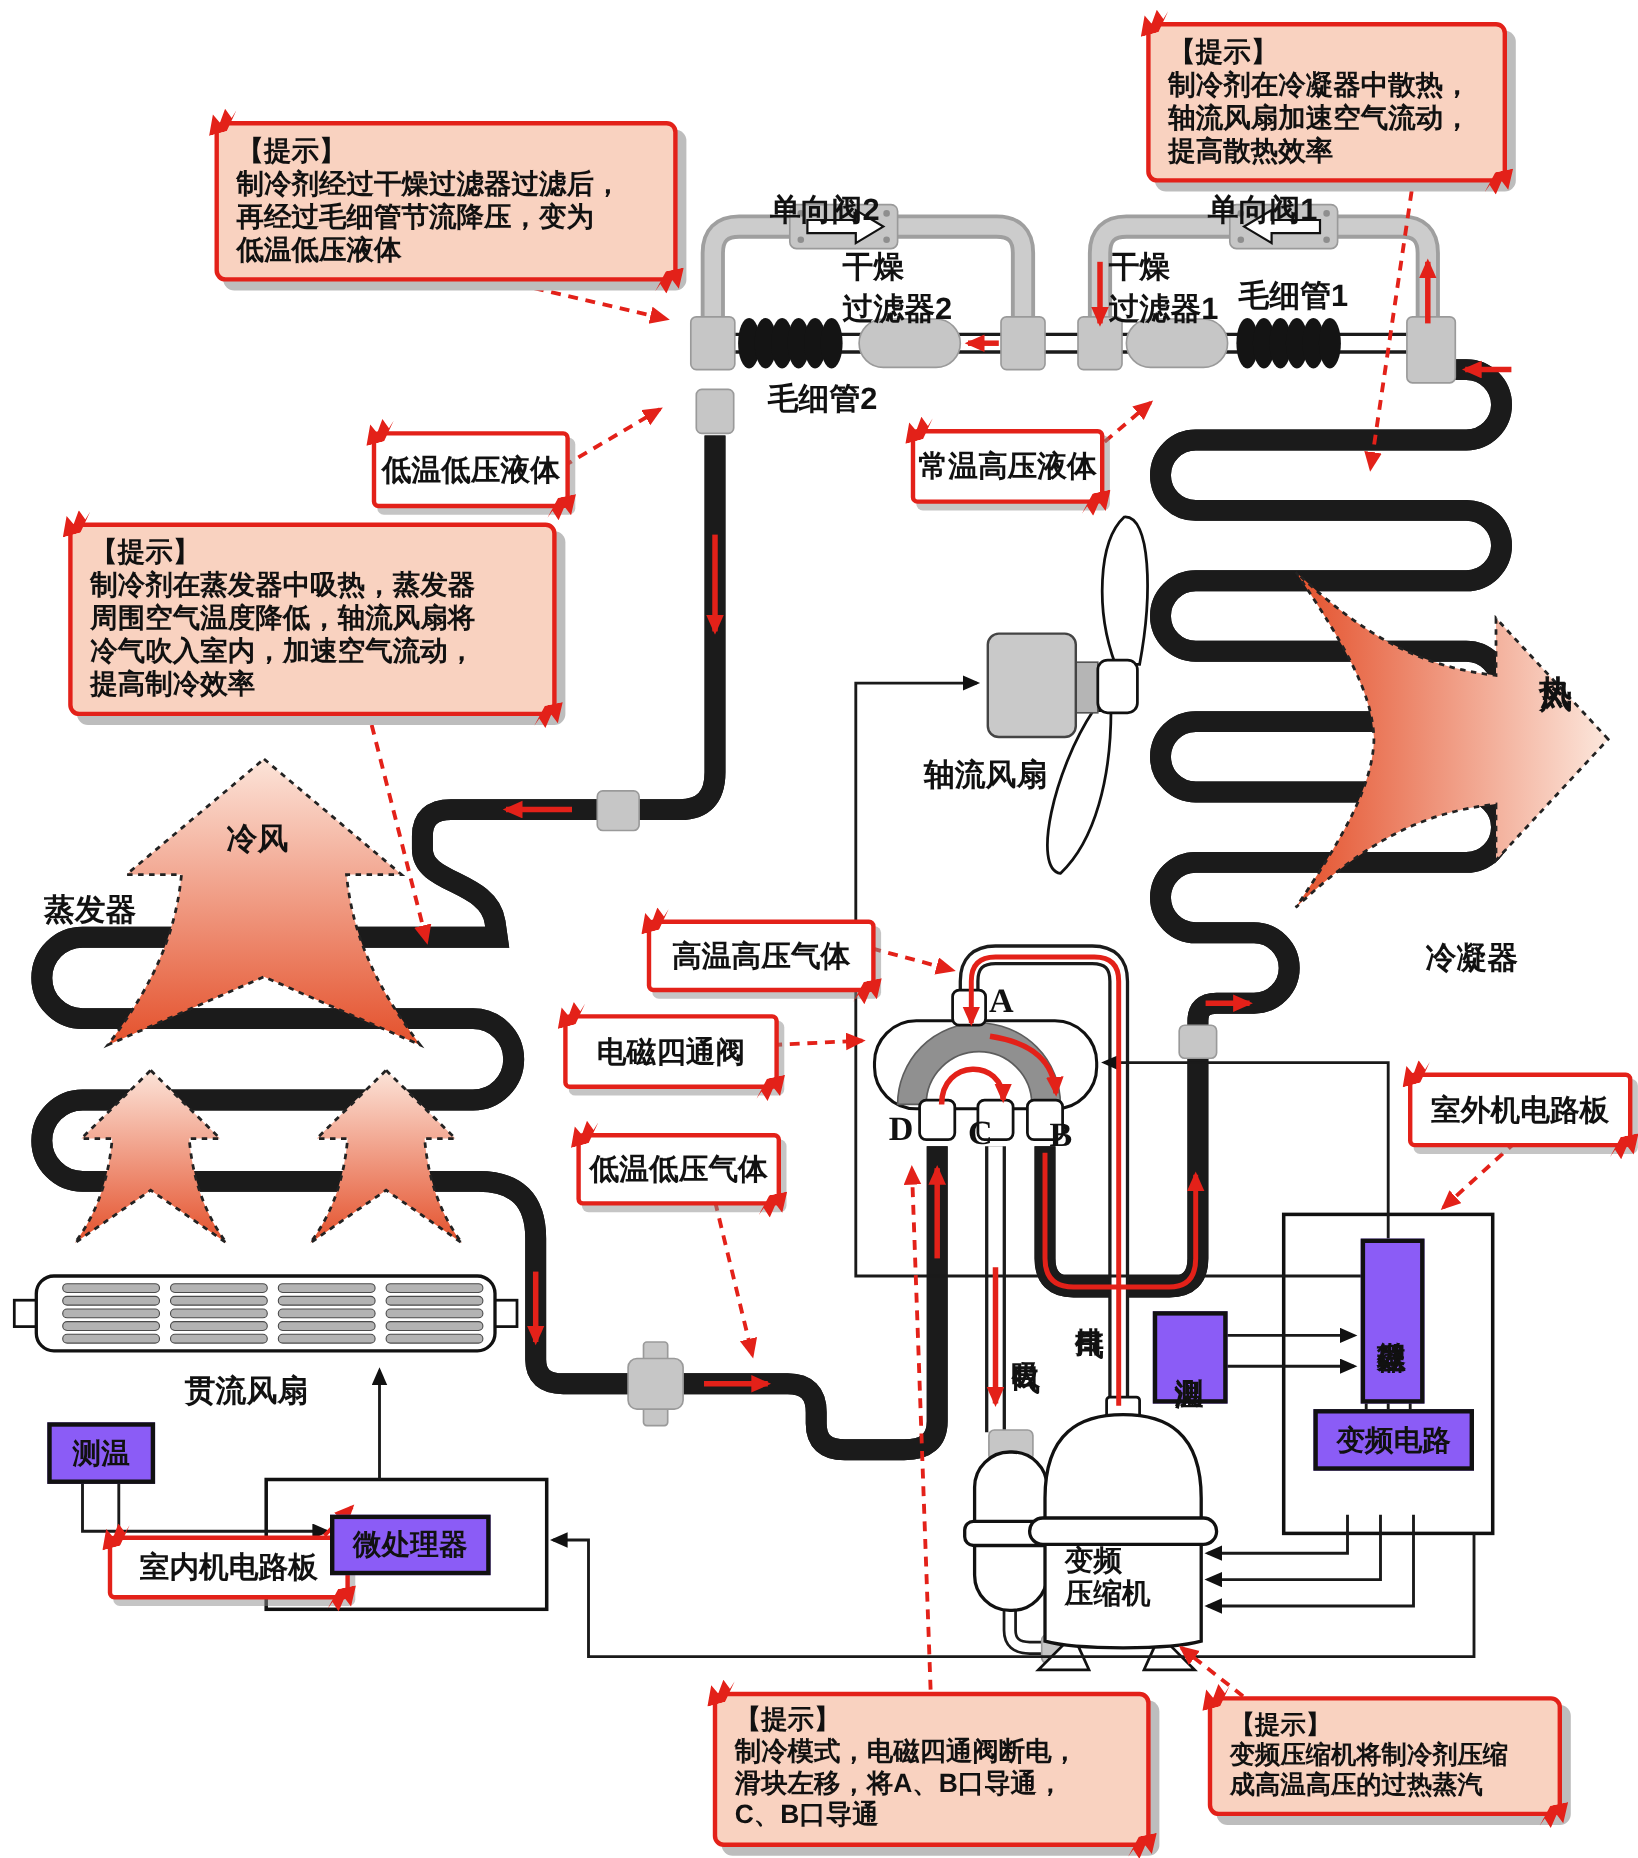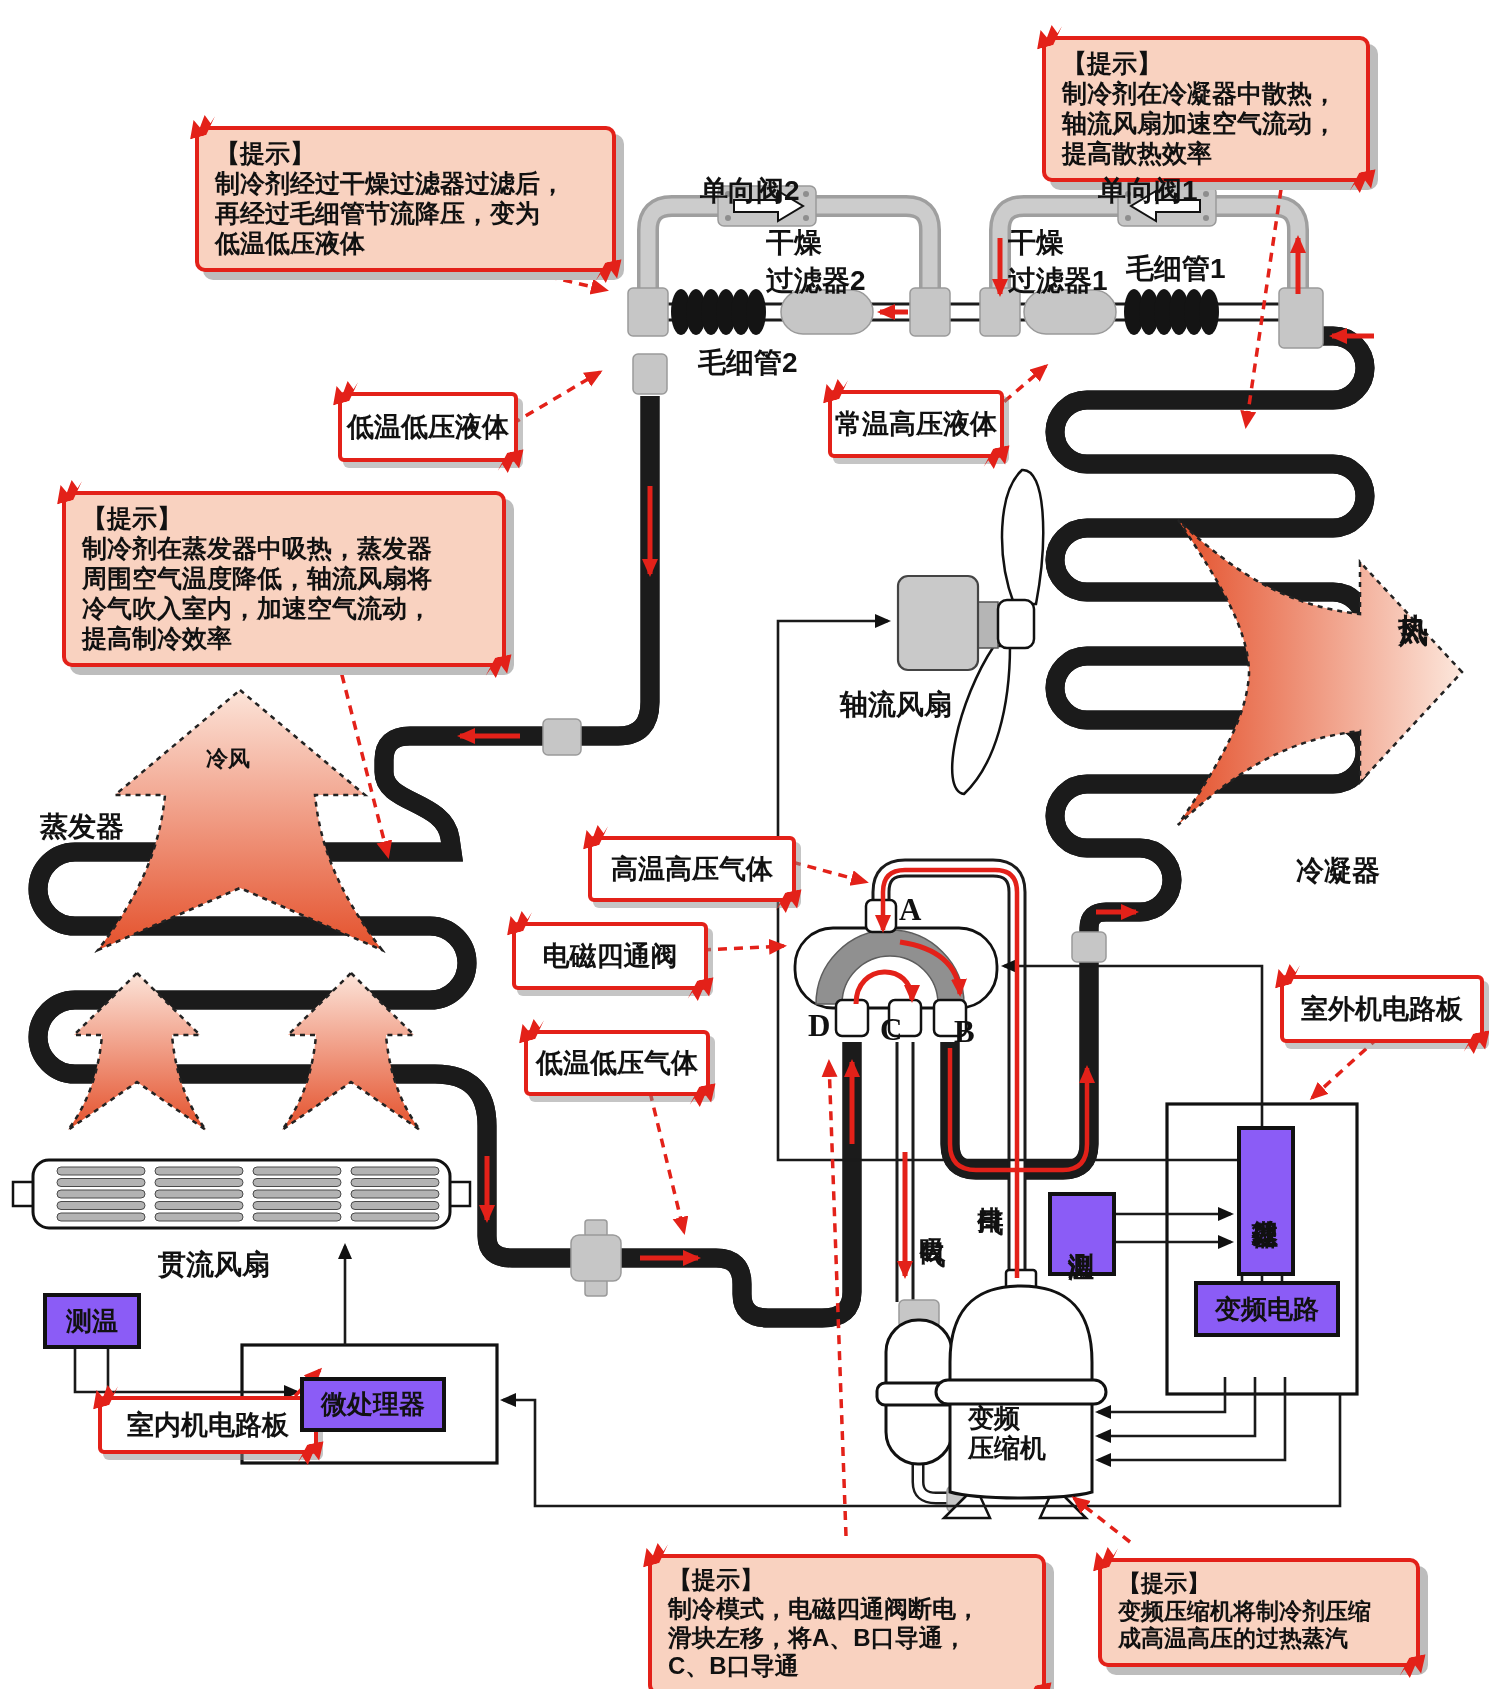--- a/index.html
+++ b/index.html
@@ -2,21 +2,21 @@
 <html><head>
 <meta charset="utf-8">
 <style>
   html,body{margin:0;padding:0;background:#fff;}
   #stage{position:relative;width:1489px;height:1689px;background:#fff;overflow:hidden;
          font-family:"Liberation Sans","DejaVu Sans",sans-serif;color:#111;}
   #draw{position:absolute;left:0;top:0;z-index:1;}
   .abs{position:absolute;z-index:3;}
   .tip{background:#f9d2c0;border:4px solid #e32119;border-radius:10px;
        box-shadow:8px 8px 0 #bdbdbd;padding:8px 12px 10px 16px;
-       font-weight:bold;font-size:25px;line-height:1.2;white-space:nowrap;margin-top:16px;}
+       font-weight:bold;font-size:25px;line-height:1.2;white-space:nowrap;}
   .wbox{background:#fff;border:4px solid #e32119;border-radius:6px;
         box-shadow:5px 6px 0 rgba(140,140,140,.5);display:flex;align-items:center;justify-content:center;
         font-weight:bold;font-size:27px;white-space:nowrap;}
   .plbl{font-weight:bold;font-size:28px;white-space:nowrap;}
   .c{text-align:left;}
   .vtext{writing-mode:vertical-rl;font-weight:bold;font-size:26px;letter-spacing:3px;}
   .bbox{border:4px solid #111;background:#8b5cf6;display:flex;align-items:center;justify-content:center;
         font-weight:bold;font-size:26px;}
   .letter{font-family:"Liberation Serif","DejaVu Serif",serif;font-weight:bold;font-size:31px;}
   .zz{position:absolute;width:30px;height:20px;background:#e32119;
@@ -315,25 +315,25 @@
   <div>干燥</div>
       <div>过滤器2</div>
 </div>
 <div class="abs plbl c" style="left:1008px;top:224px;width:125px;">
   <div>干燥</div>
       <div>过滤器1</div>
 </div>
 <div class="abs plbl c" style="left:1126px;top:250px;width:124px;">毛细管1</div>
 <div class="abs plbl c" style="left:698px;top:344px;width:124px;">毛细管2</div>
 <div class="abs plbl" style="left:16px;top:808px;margin-left:24px;">蒸发器</div>
-<div class="abs plbl" style="left:206px;top:744px;font-size:22px;">冷风</div>
+<div class="abs plbl" style="left:206px;top:744px;font-size:28px;">冷风</div>
 <div class="abs plbl c" style="left:840px;top:686px;width:140px;">轴流风扇</div>
 <div class="abs plbl vtext" style="left:1392px;top:590px;font-size:30px;letter-spacing:6px;">热风</div>
 <div class="abs plbl" style="left:1296px;top:852px;">冷凝器</div>
-<div class="abs plbl c" style="left:158px;top:1246px;width:140px;">贯流风扇</div>
+<div class="abs plbl c" style="left:168px;top:1246px;width:140px;">贯流风扇</div>
 <div class="abs plbl vtext" style="left:916px;top:1218px;">吸气口</div>
 <div class="abs plbl vtext" style="left:974px;top:1186px;">排气口</div>
 <div class="abs plbl c" style="left:968px;top:1404px;width:108px;font-size:26px;line-height:1.15;z-index:5;">
   <div>变频</div>
       <div>压缩机</div>
 </div>
 <div class="abs letter" style="left:899px;top:892px;">A</div>
 <div class="abs letter" style="left:808px;top:1008px;">D</div>
 <div class="abs letter" style="left:880px;top:1012px;">C</div>
 <div class="abs letter" style="left:954px;top:1014px;">B</div>

